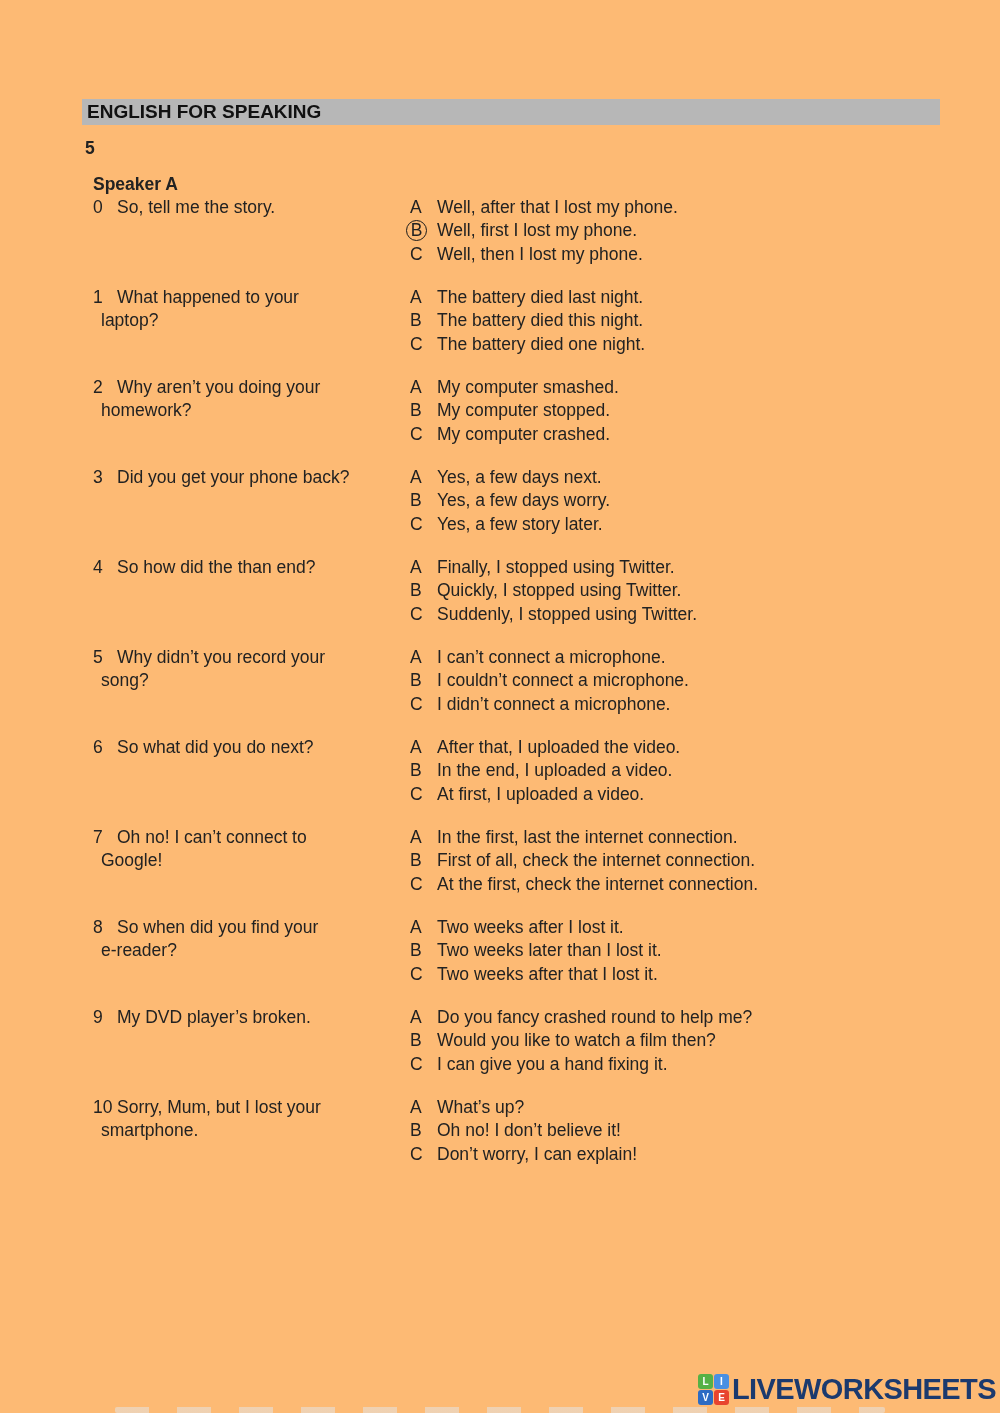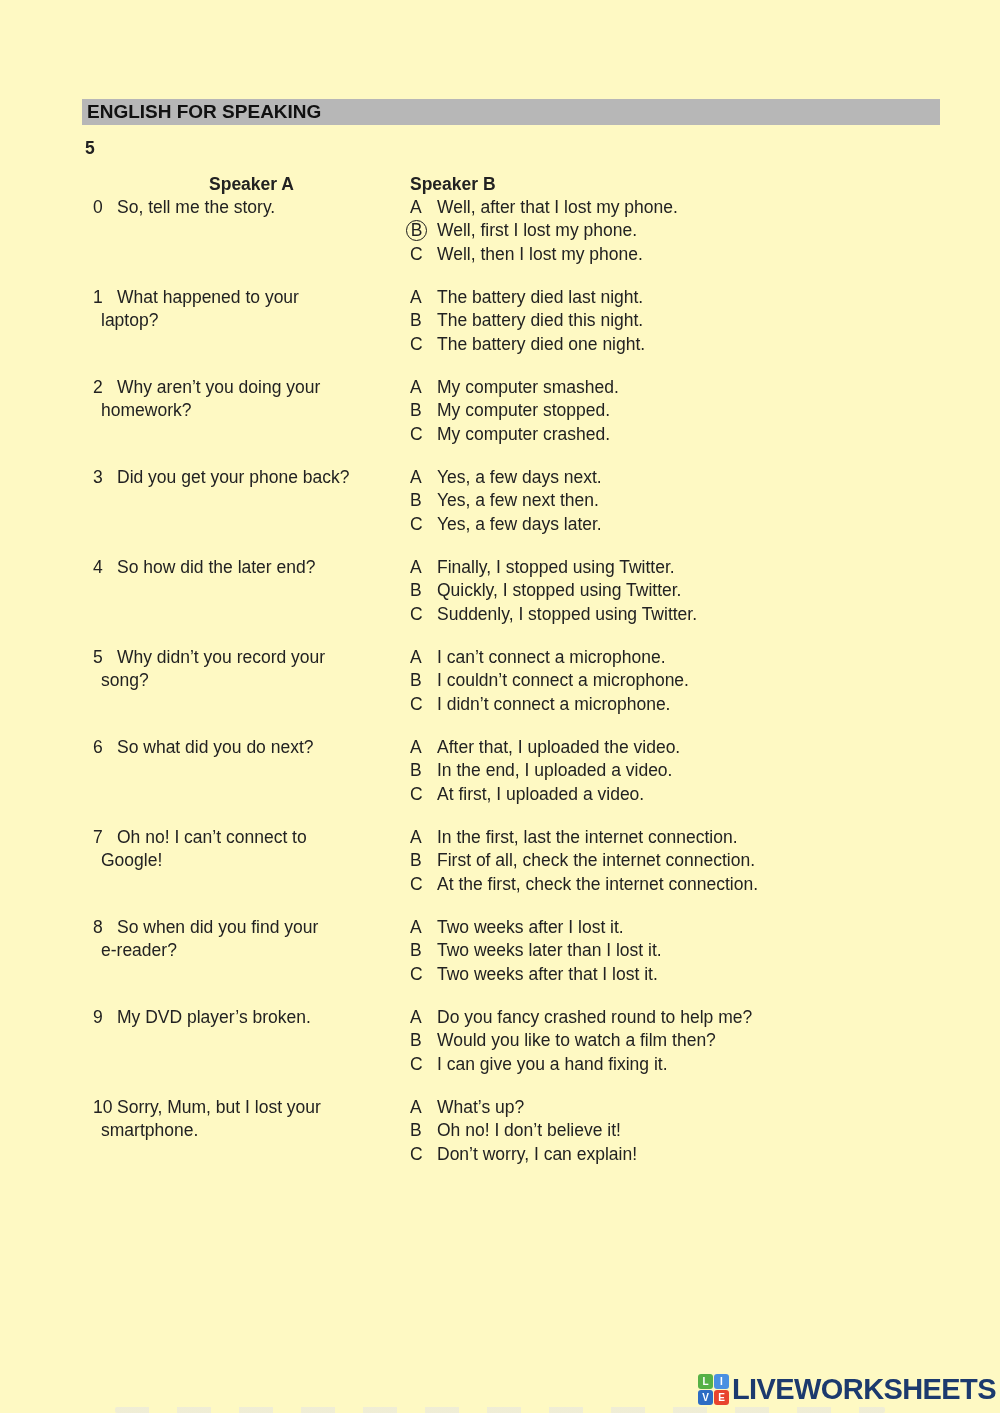--- a/index.html
+++ b/index.html
@@ -1,37 +1,37 @@
 <!DOCTYPE html>
 <html><head>
 <meta charset="utf-8">
 <style>
   html,body { margin:0; padding:0; background:#ffffff; }
   .page {
     position:relative;
     width:1000px; height:1413px;
-    background:#fef9c3;
+    background:#fdba74;
     overflow:hidden;
     font-family:"Liberation Sans","DejaVu Sans",sans-serif;
     color:#222222;
     font-size:17.5px;
   }
   .content { position:absolute; left:82px; top:99px; width:858px; }
   .header-bar {
     height:26px; background:#b7b7b7;
     font-weight:bold; font-size:19px; line-height:26px;
     padding-left:5px; color:#111111;
   }
   .instruction {
     margin-top:11px; font-weight:bold; line-height:24px;
     display:flex;
   }
   .instruction .q-num { width:23px; flex:none; padding-left:3px; box-sizing:border-box; }
   .cols-head { margin-top:13px; font-weight:bold; line-height:23px; display:flex; }
-  .col-a { width:328px; padding-left:11px; box-sizing:border-box; flex:none;text-align:center; }
+  .col-a { width:328px; padding-left:11px; box-sizing:border-box; flex:none; }
   .col-b { flex:1; }
   .items { margin-top:0; }
   .item { display:flex; margin-bottom:20px; min-height:70px; line-height:23.3px; }
   .item-left { width:328px; flex:none; box-sizing:border-box; padding-left:11px; display:flex; align-items:flex-start; }
   .num { width:24px; flex:none; }
   .q-text { white-space:pre-line; width:276px; margin-left:-16px; text-indent:16px; }
   .item-right { flex:1; }
   .opt { display:flex; }
   .opt-letter { width:27px; flex:none; }
   .opt-letter.circled {
@@ -72,21 +72,20 @@
     <div class="header-bar">
       <span>ENGLISH FOR SPEAKING</span>
     </div>
 
     <div class="instruction">
       <span class="q-num">5</span>
     </div>
 
     <div class="cols-head">
       <span class="col-a">Speaker A</span>
-      <span class="col-b">Speaker B</span>
     </div>
 
     <div class="items">
   <div class="item">
     <div class="item-left">
       <span class="num">0</span>
       <span class="q-text">So, tell me the story.</span>
     </div>
     <div class="item-right">
       <div class="opt">
@@ -153,33 +152,33 @@
       <span class="num">3</span>
       <span class="q-text">Did you get your phone back?</span>
     </div>
     <div class="item-right">
       <div class="opt">
         <span class="opt-letter">A</span>
         <span class="opt-text">Yes, a few days next.</span>
       </div>
       <div class="opt">
         <span class="opt-letter">B</span>
-        <span class="opt-text">Yes, a few next then.</span>
-      </div>
-      <div class="opt">
-        <span class="opt-letter">C</span>
-        <span class="opt-text">Yes, a few days later.</span>
+        <span class="opt-text">Yes, a few days worry.</span>
+      </div>
+      <div class="opt">
+        <span class="opt-letter">C</span>
+        <span class="opt-text">Yes, a few story later.</span>
       </div>
     </div>
   </div>
 
   <div class="item">
     <div class="item-left">
       <span class="num">4</span>
-      <span class="q-text">So how did the later end?</span>
+      <span class="q-text">So how did the than end?</span>
     </div>
     <div class="item-right">
       <div class="opt">
         <span class="opt-letter">A</span>
         <span class="opt-text">Finally, I stopped using Twitter.</span>
       </div>
       <div class="opt">
         <span class="opt-letter">B</span>
         <span class="opt-text">Quickly, I stopped using Twitter.</span>
       </div>

